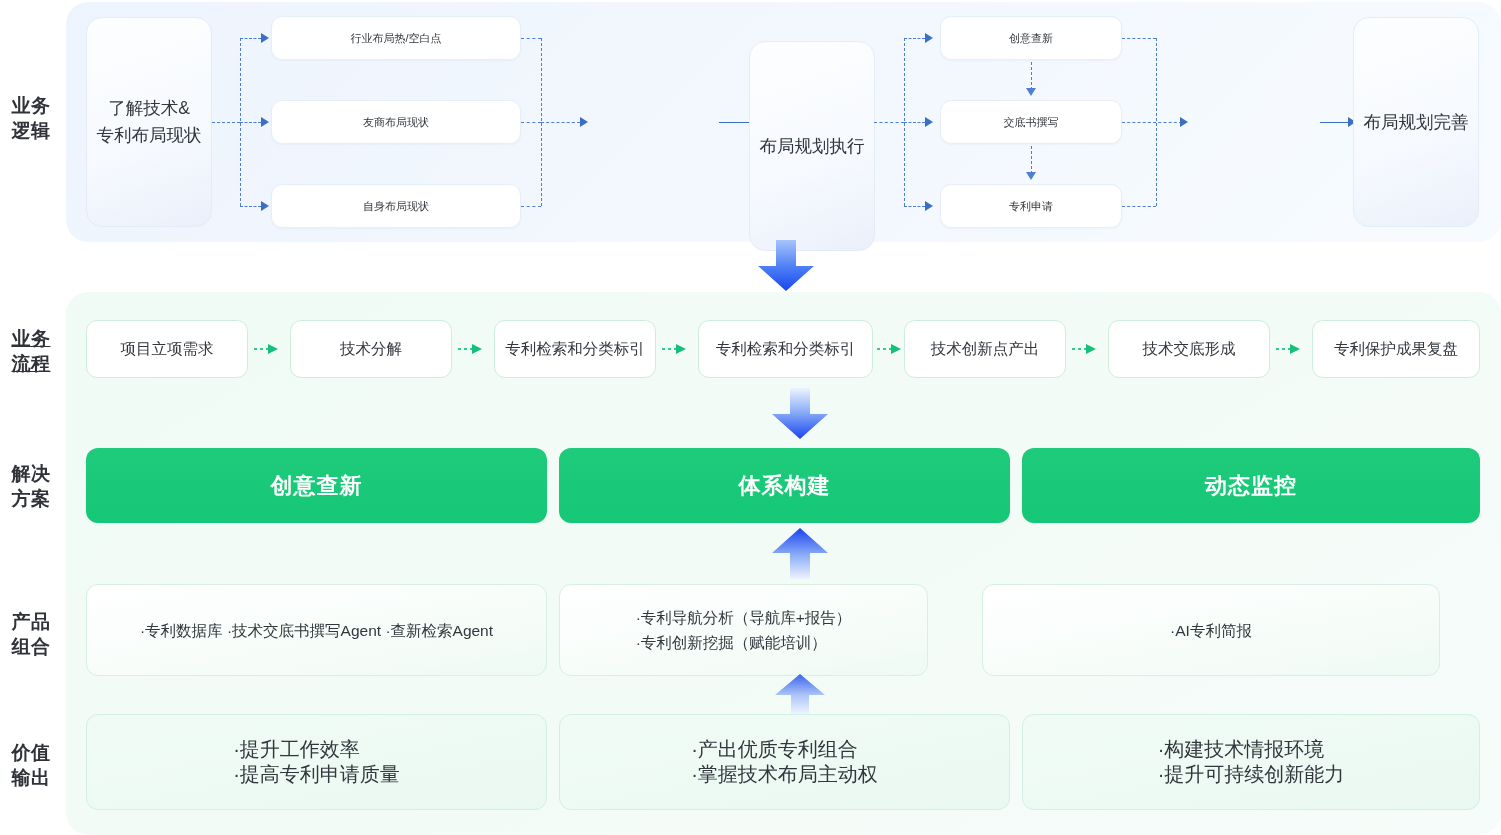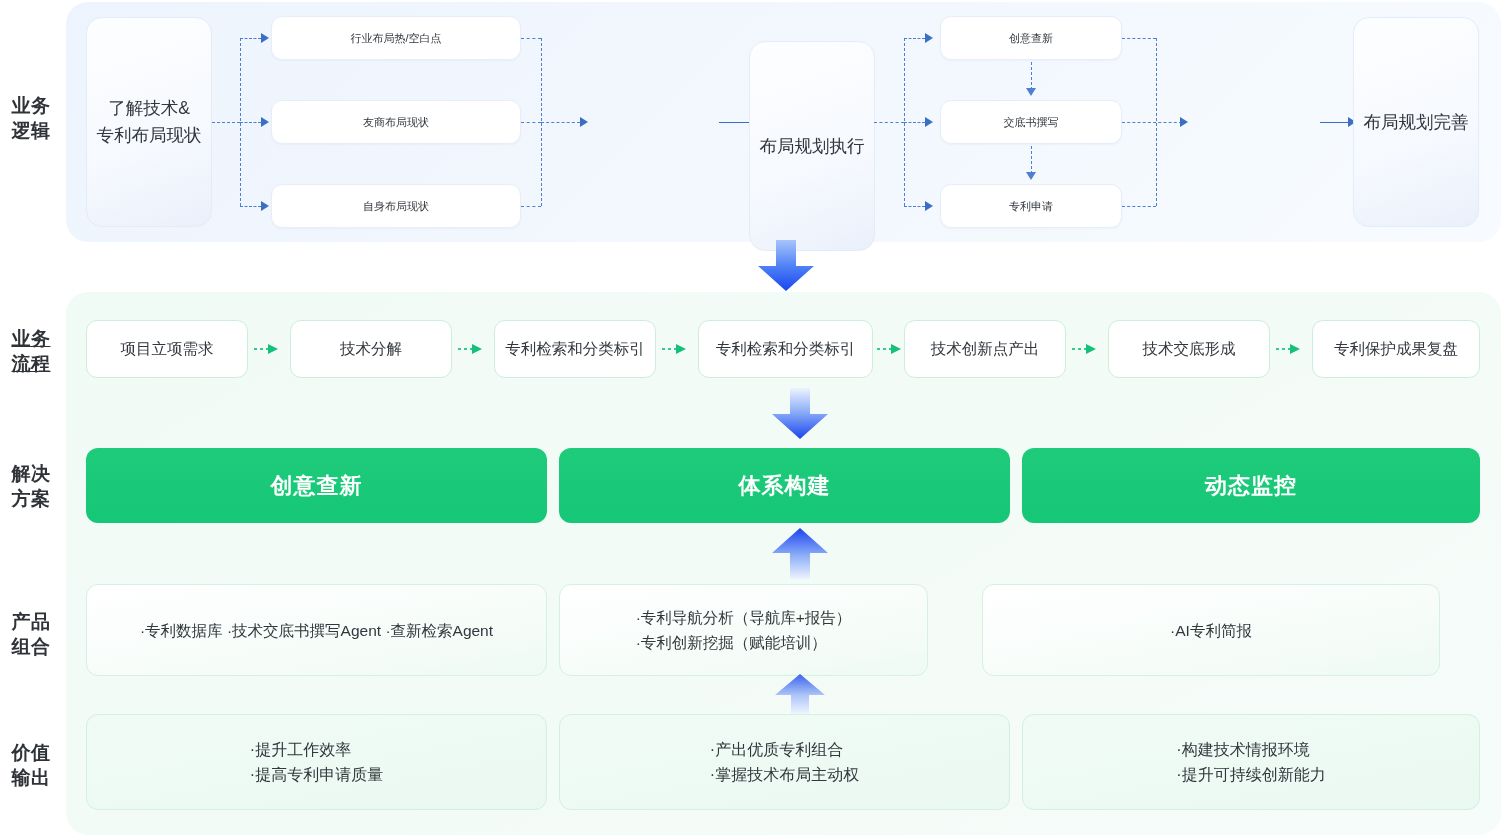--- a/index.html
+++ b/index.html
@@ -129,21 +129,21 @@
   }
 
   .valbox {
     position: absolute;
     top: 422px; height: 96px;
     background: linear-gradient(170deg,#f0fbf5 0%, #edfaf3 60%, #e9f8f1 100%);
     border: 1px solid #d3efe1;
     border-radius: 12px;
     display: flex; align-items: center; justify-content: center;
     color: #32373d;
-    font-size: 16px;
+    font-size: 20px;
     line-height: 25px;
     white-space: pre-line;
     text-align: left;
   }
 
   
   .bigarrow { position: absolute; }
 </style>
 </head>
 <body>

